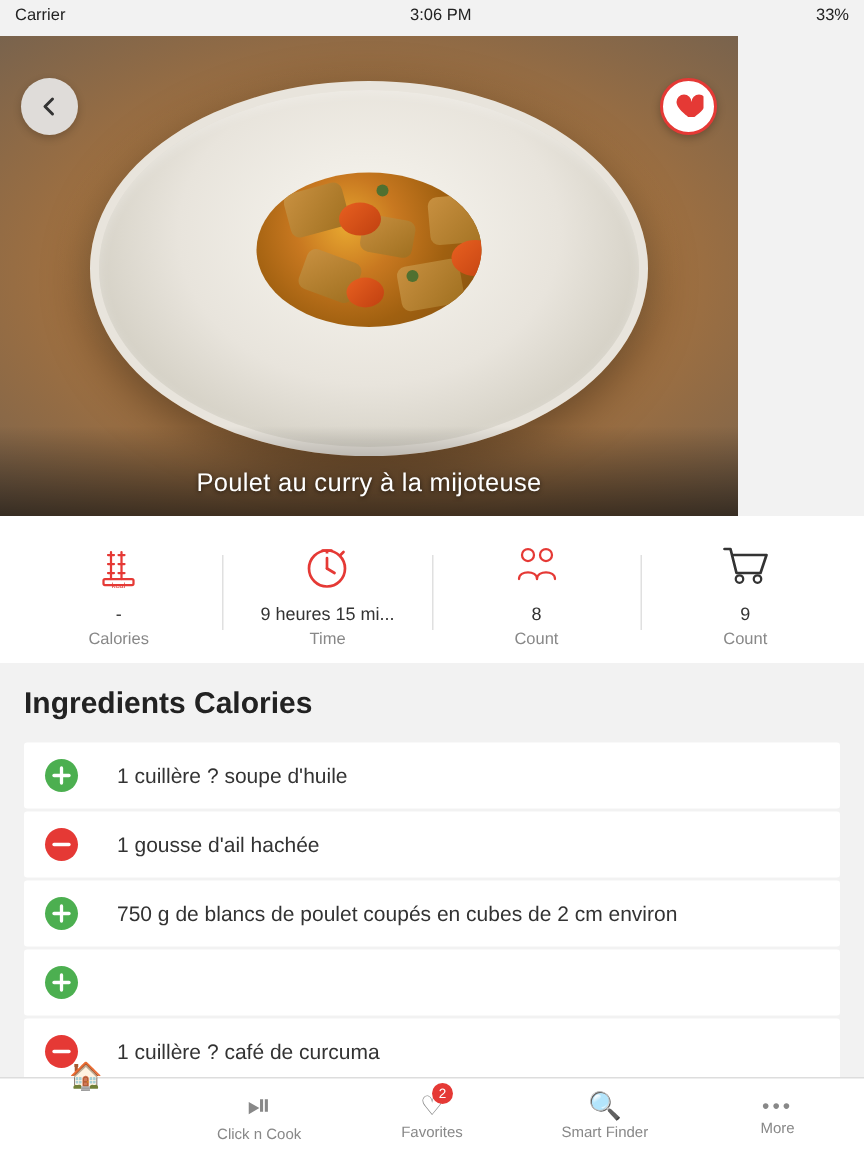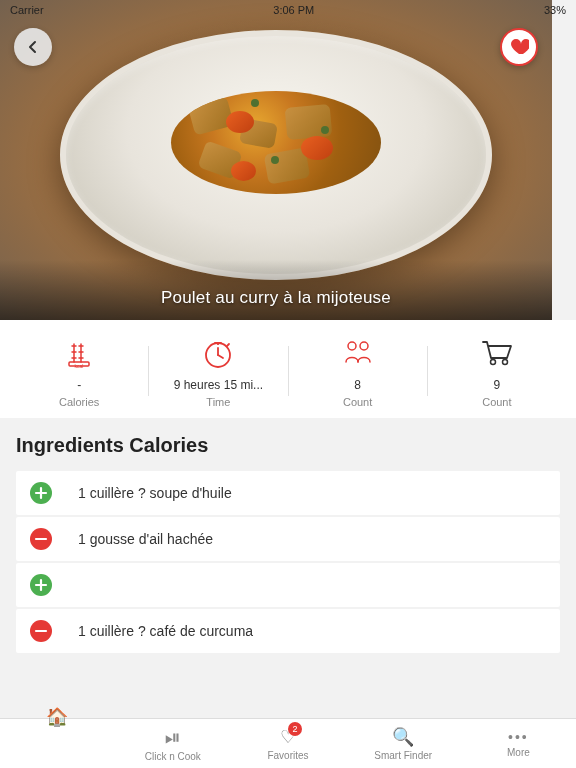--- a/index.html
+++ b/index.html
@@ -9,23 +9,24 @@
     
     .status-bar {
       position: absolute; top: 0; left: 0; right: 0; height: 20px;
       background: transparent; z-index: 100;
       display: flex; align-items: center; justify-content: space-between;
       padding: 0 10px; font-size: 11px; color: #222;
     }
 
     
     .hero {
-      position: relative; width: 552px; height: 320px;
+      position: relative; width: 492px; height: 320px;
       background: linear-gradient(160deg, #b8a070 0%, #c8955a 30%, #d4874a 50%, #8a7a60 80%, #6a6a6a 100%);
       overflow: hidden;
+      margin-top: 24px;
     }
     .hero-food {
       position: absolute; top: 0; left: 0; right: 0; bottom: 0;
       background:
         radial-gradient(ellipse 300px 180px at 50% 45%, rgba(255,220,140,0.3) 0%, transparent 70%),
         radial-gradient(ellipse 500px 300px at 50% 50%, #c8955a 0%, #a07040 40%, #706050 80%, #505050 100%);
     }
     
     .plate {
       position: absolute; top: 30px; left: 60px; right: 60px; bottom: 40px;
@@ -292,20 +293,29 @@
         </div>
         <span class="ingredient-text">1 gousse d'ail hachée</span>
       </div>
       <div class="ingredient-item">
         <div class="ingredient-icon plus">
           <svg width="14" height="14" viewBox="0 0 14 14">
             <line x1="2" y1="7" x2="12" y2="7" stroke="white" stroke-width="2.2" stroke-linecap="round"></line>
             <line x1="7" y1="2" x2="7" y2="12" stroke="white" stroke-width="2.2" stroke-linecap="round"></line>
           </svg>
         </div>
+        <span class="ingredient-text">750 g de blancs de poulet coupés en cubes de 2 cm environ</span>
+      </div>
+      <div class="ingredient-item">
+        <div class="ingredient-icon plus">
+          <svg width="14" height="14" viewBox="0 0 14 14">
+            <line x1="2" y1="7" x2="12" y2="7" stroke="white" stroke-width="2.2" stroke-linecap="round"></line>
+            <line x1="7" y1="2" x2="7" y2="12" stroke="white" stroke-width="2.2" stroke-linecap="round"></line>
+          </svg>
+        </div>
       </div>
       <div class="ingredient-item">
         <div class="ingredient-icon minus">
           <svg width="14" height="14" viewBox="0 0 14 14">
             <line x1="2" y1="7" x2="12" y2="7" stroke="white" stroke-width="2.2" stroke-linecap="round"></line>
           </svg>
         </div>
         <span class="ingredient-text">1 cuillère ? café de curcuma</span>
       </div>
     </div>

